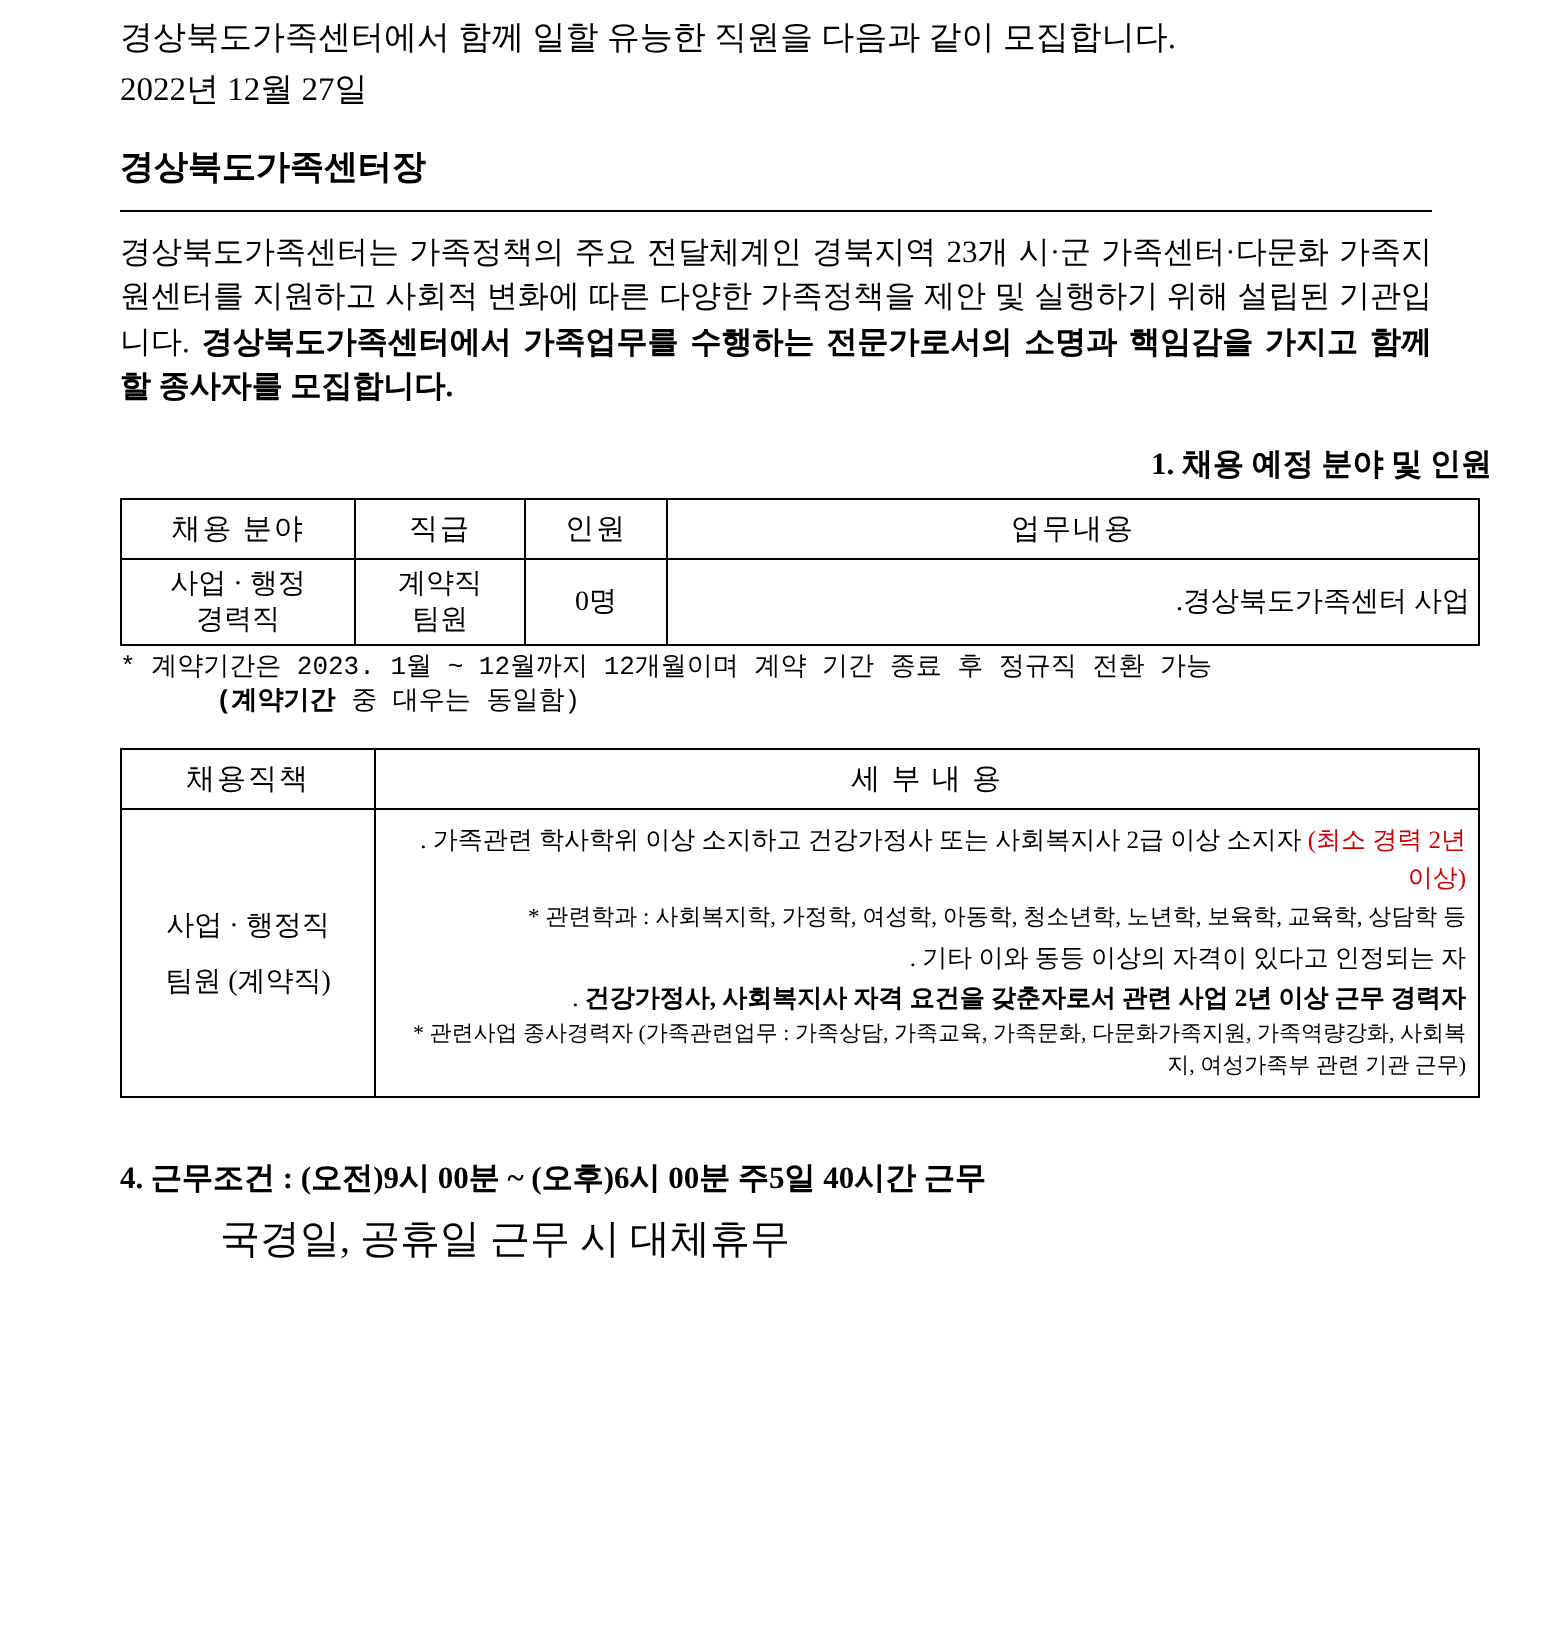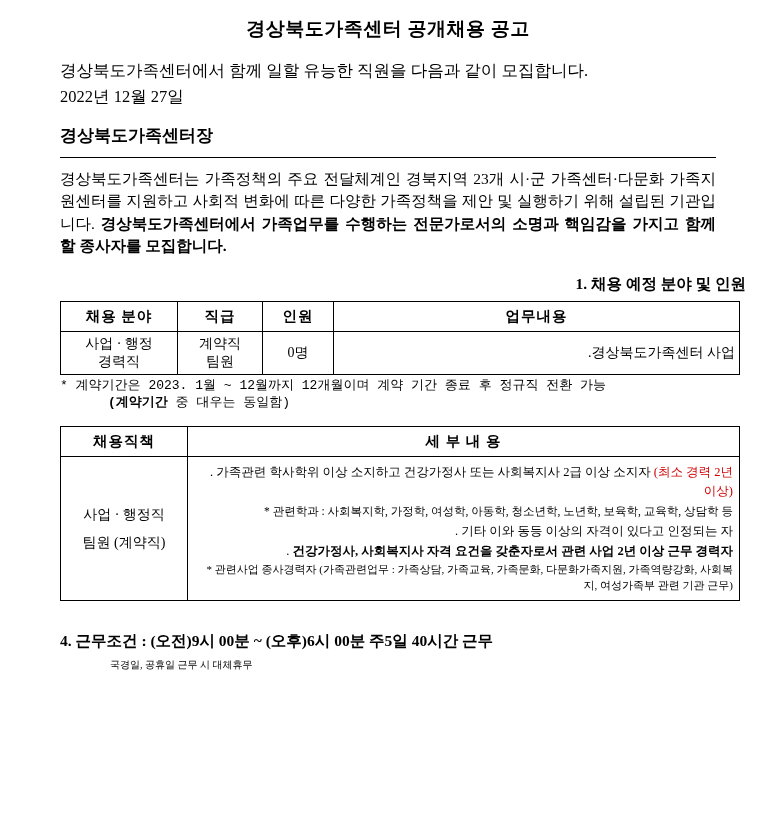--- a/index.html
+++ b/index.html
@@ -72,21 +72,21 @@
     margin: 0 0 2px 30px;
     width: 680px;
     font-size: 14px;
   }
   table.tbl th, table.tbl td {
     border: 1px solid #000;
     padding: 3px 4px;
     vertical-align: middle;
   }
   table.tbl th {
-    font-weight: bold;
+    font-weight: normal;
     text-align: center;
     font-size: 14.5px;
     letter-spacing: 1px;
     padding: 5px 4px;
   }
   .c { text-align: center; }
   .l { text-align: right; }
 
   .note {
     font-size: 13px;
@@ -117,34 +117,33 @@
   .dl { margin: 0 0 1px 0; }
   .dl-ind { padding-left: 10px; margin: 0 0 1px 0;}
 
   .line-item {
     font-size: 15.5px;
     padding-left: 30px;
     margin: 0 0 6px 0;
   }
   .line-item .lbl { font-weight: bold; }
   .sub-line {
-    font-size: 10px;
+    font-size: 20px;
     padding-left: 80px;
     margin: 2px 0 0 0;
   }
   .spacer-8 { height: 8px; }
   .spacer-14 { height: 14px; }
   .spacer-20 { height: 20px; }
 </style>
 </head>
 <body>
 
 <div class="page">
 
-  <div class="doc-title">경상북도가족센터 공개채용 공고</div>
 
   <div class="intro-line">경상북도가족센터에서 함께 일할 유능한 직원을 다음과 같이 모집합니다.</div>
   <div class="intro-date">2022년 12월 27일</div>
 
   <div class="org-name">경상북도가족센터장</div>
 
   <hr class="hr-rule">
 
   <div class="para"><span>경상북도가족센터는 가족정책의 주요 전달체계인 경북지역 23개 시·군 가족센터·다문화 가족지원센터를 지원하고 사회적 변화에 따른 다양한 가족정책을 제안 및 실행하기 위해 설립된 기관입니다. </span><b>경상북도가족센터에서 가족업무를 수행하는 전문가로서의 소명과 핵임감을 가지고 함께 할 종사자를 모집합니다.</b></div>
 

